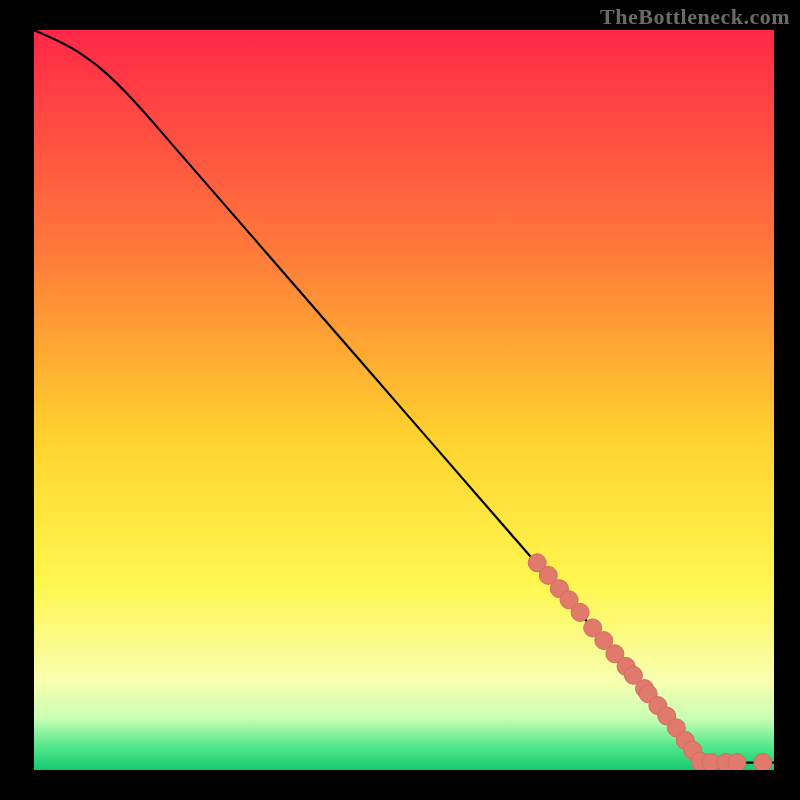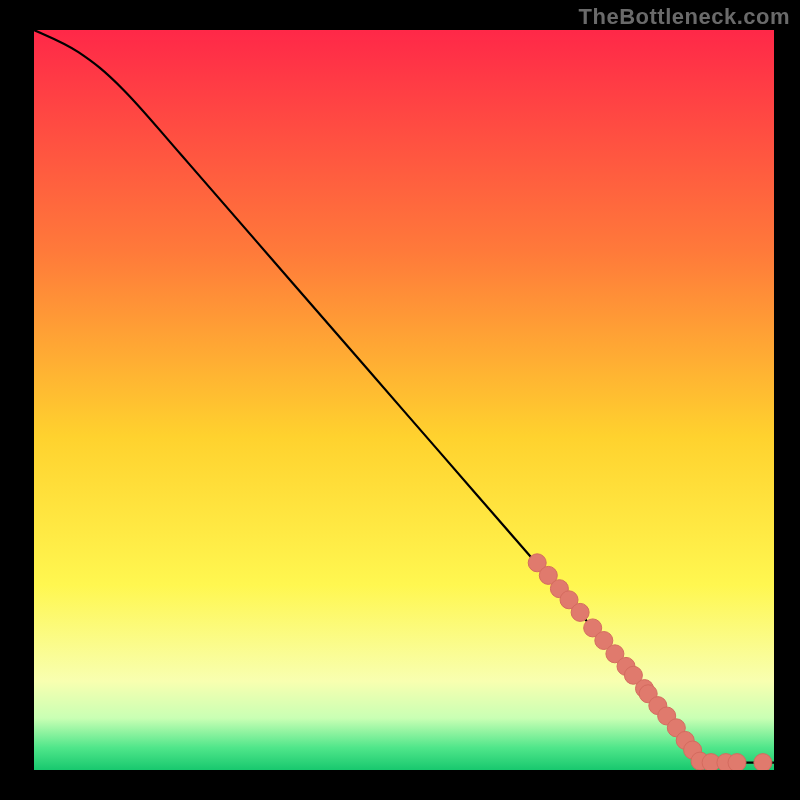--- a/index.html
+++ b/index.html
@@ -9,20 +9,21 @@
     height: 800px;
     background: #000;
     overflow: hidden;
     font-family: Arial, Helvetica, sans-serif;
   }
   .frame {
     position: relative;
     width: 800px;
     height: 800px;
     background: #000;
+    font-family: Liberation Serif, serif;
   }
   .watermark {
     position: absolute;
     top: 4px;
     right: 10px;
     color: #6a6a6a;
     font-size: 22px;
     font-weight: 600;
     letter-spacing: 0.5px;
     z-index: 10;

